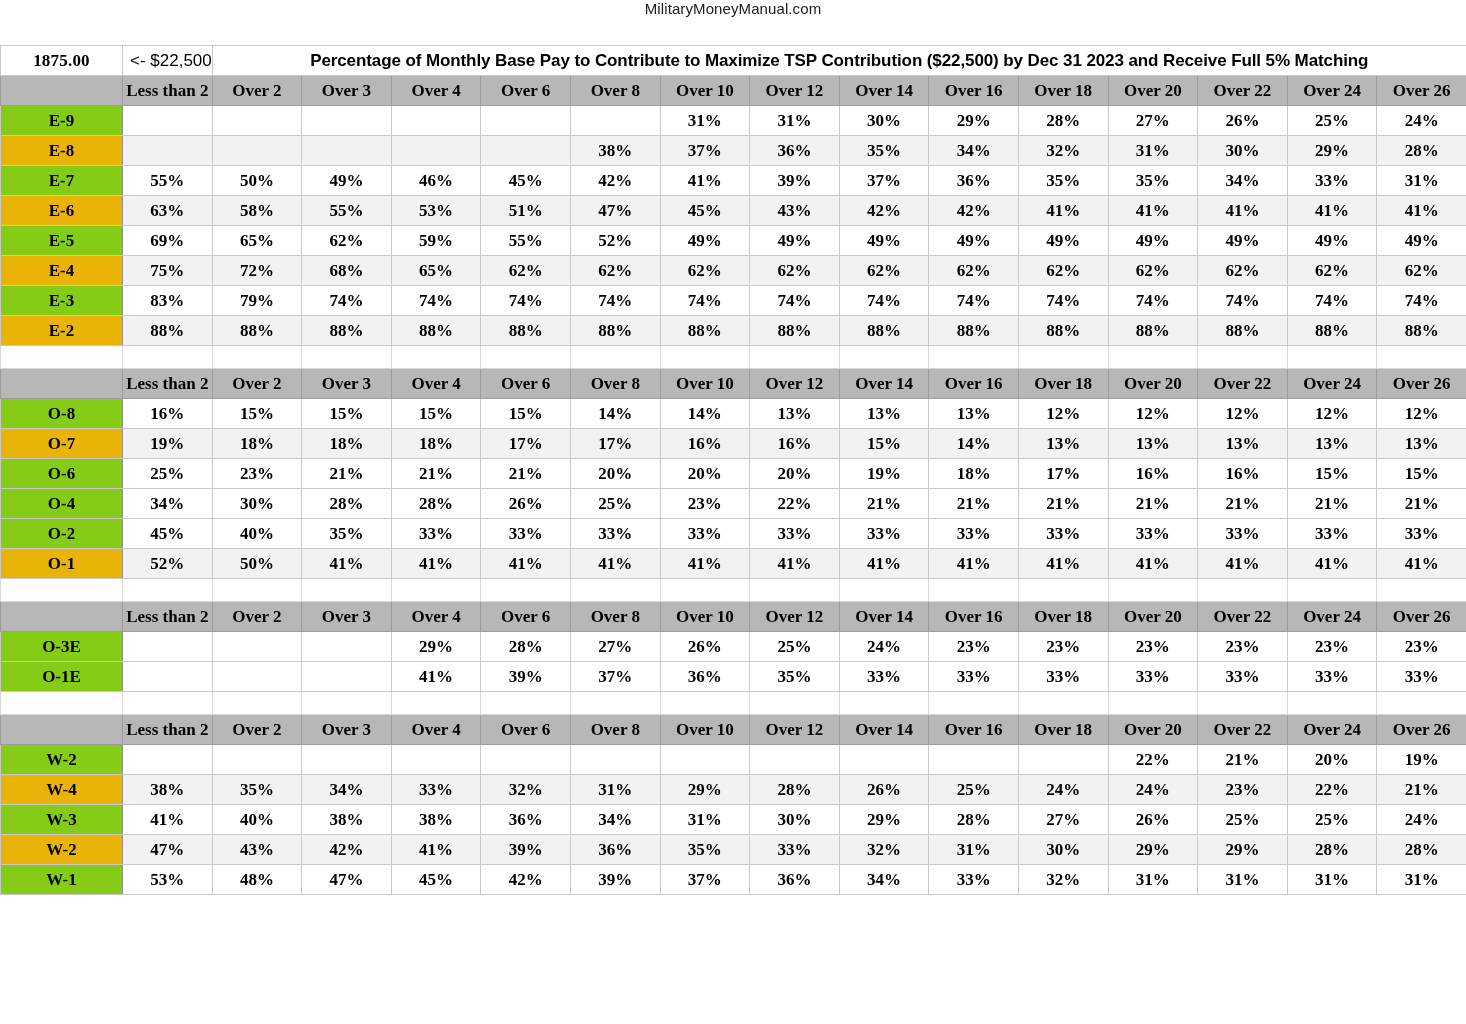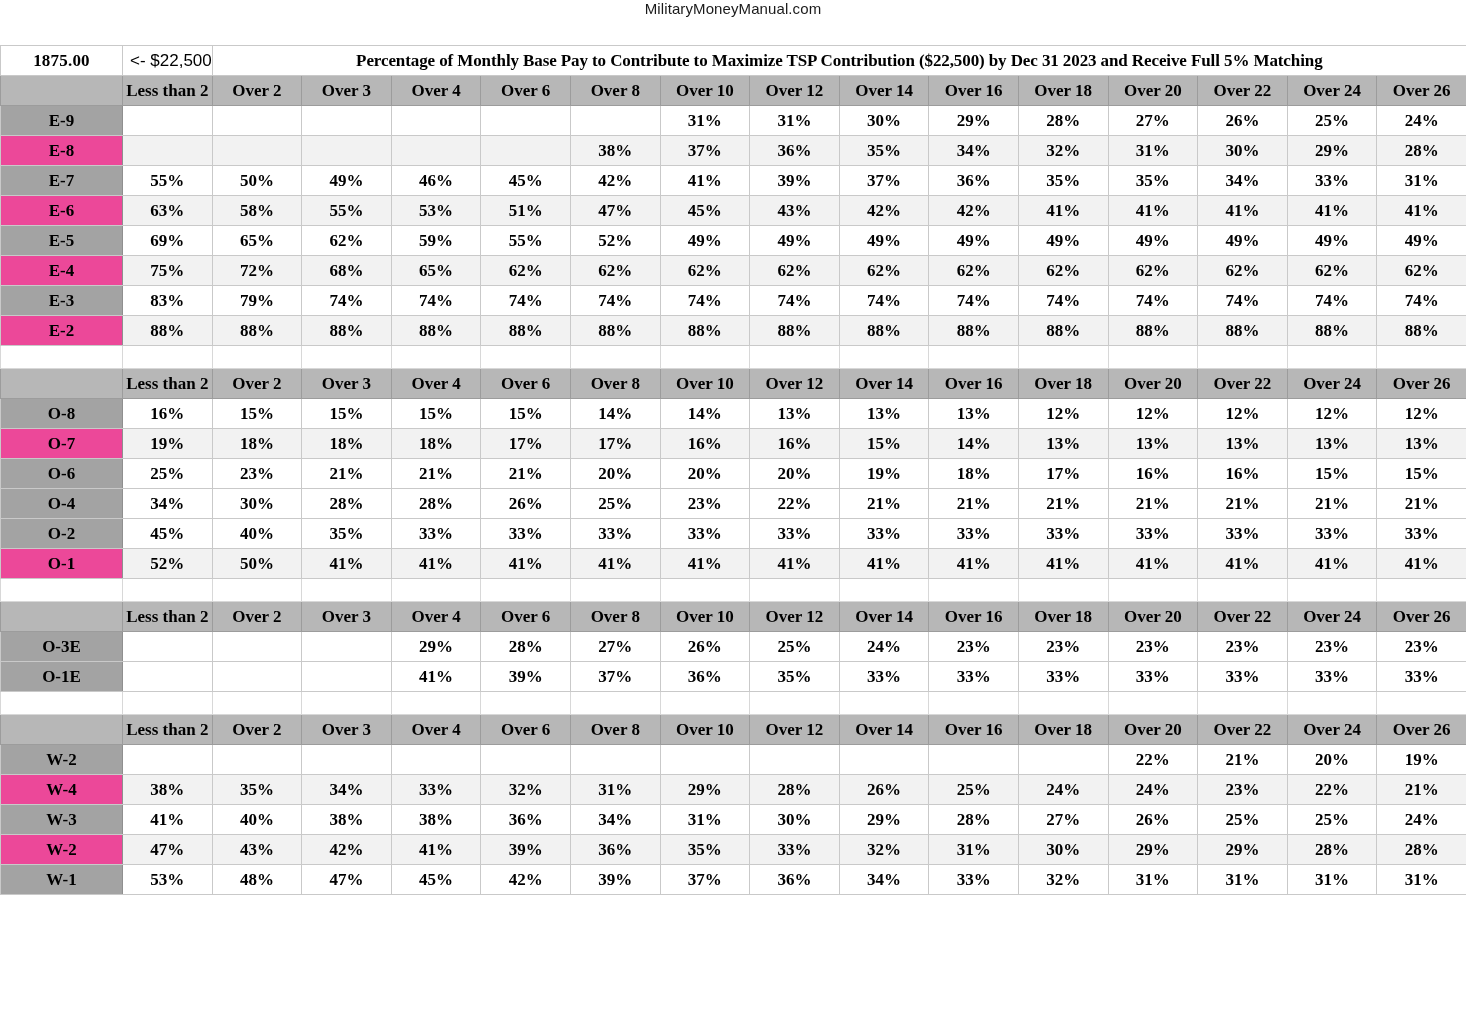--- a/index.html
+++ b/index.html
@@ -55,21 +55,21 @@
   }
   .topnote {
     font-family: "Liberation Sans", "DejaVu Sans", sans-serif;
     font-size: 11.5px;
     font-weight: normal;
     text-align: left !important;
     padding-left: 7px !important;
     color: #111;
   }
   .bannertitle {
-    font-family: Liberation Serif, serif;
+    font-family: Liberation Sans, sans-serif;
     font-weight: bold;
     font-size: 14.5px;
     text-align: center !important;
     color: #000;
     letter-spacing: -0.1px;
   }
 
   
   tr.hdr td {
     background: #b7b7b7;
@@ -84,22 +84,22 @@
   
   tr.odd td  { background: #ffffff; }
   tr.even td { background: #f2f2f2; }
 
   td.rank {
     font-weight: bold;
     font-size: 17px;
     border-right: 1px solid #8f8f8f;
     background: inherit;
   }
-  tr.odd td.rank  { background: #a3a3a3; }
-  tr.even td.rank { background: #ec4899; }
+  tr.odd td.rank  { background: #84cc16; }
+  tr.even td.rank { background: #eab308; }
 
   td.val {
     font-weight: bold;
     font-size: 17px;
   }
 
   
   tr.spacer td {
     background: #ffffff;
     height: 22px;

